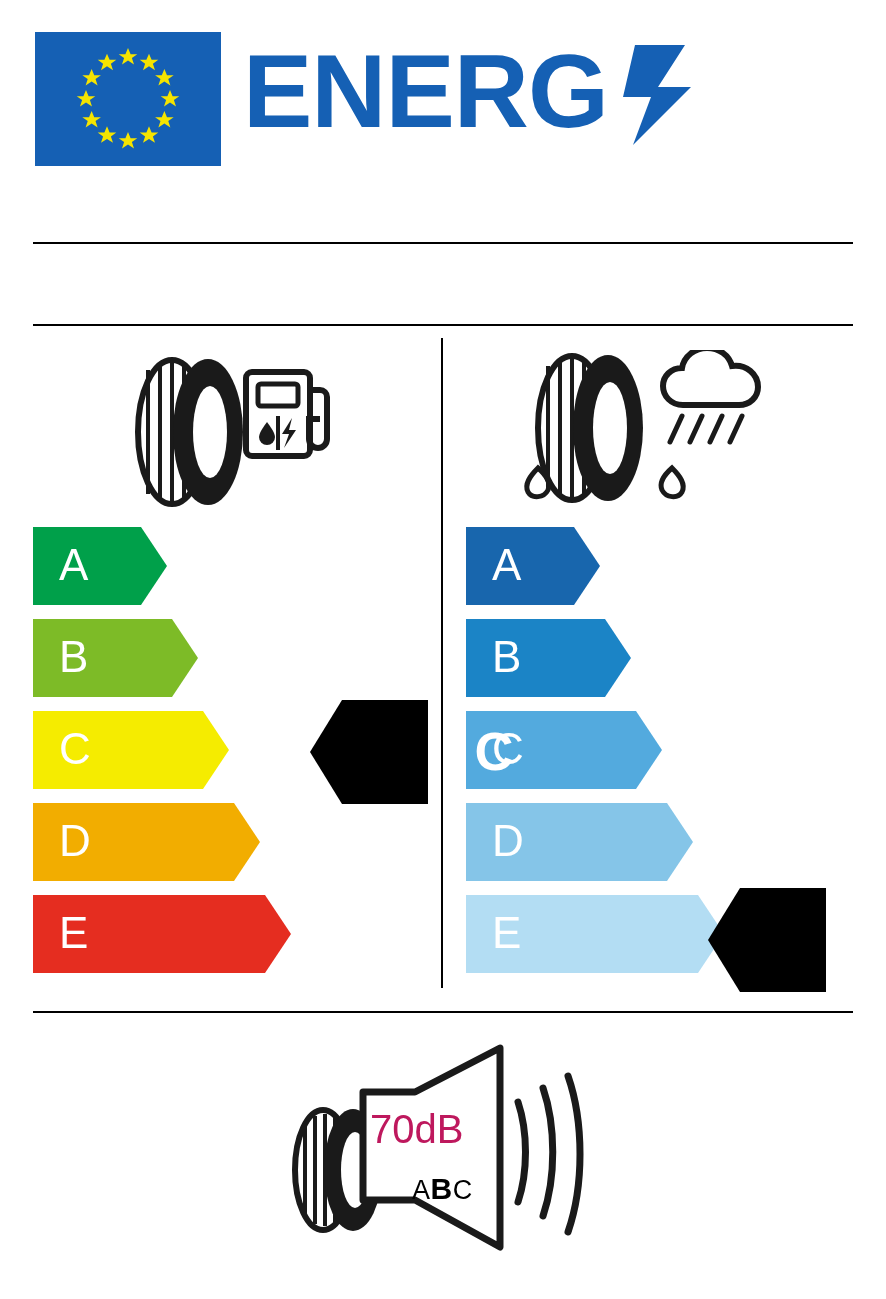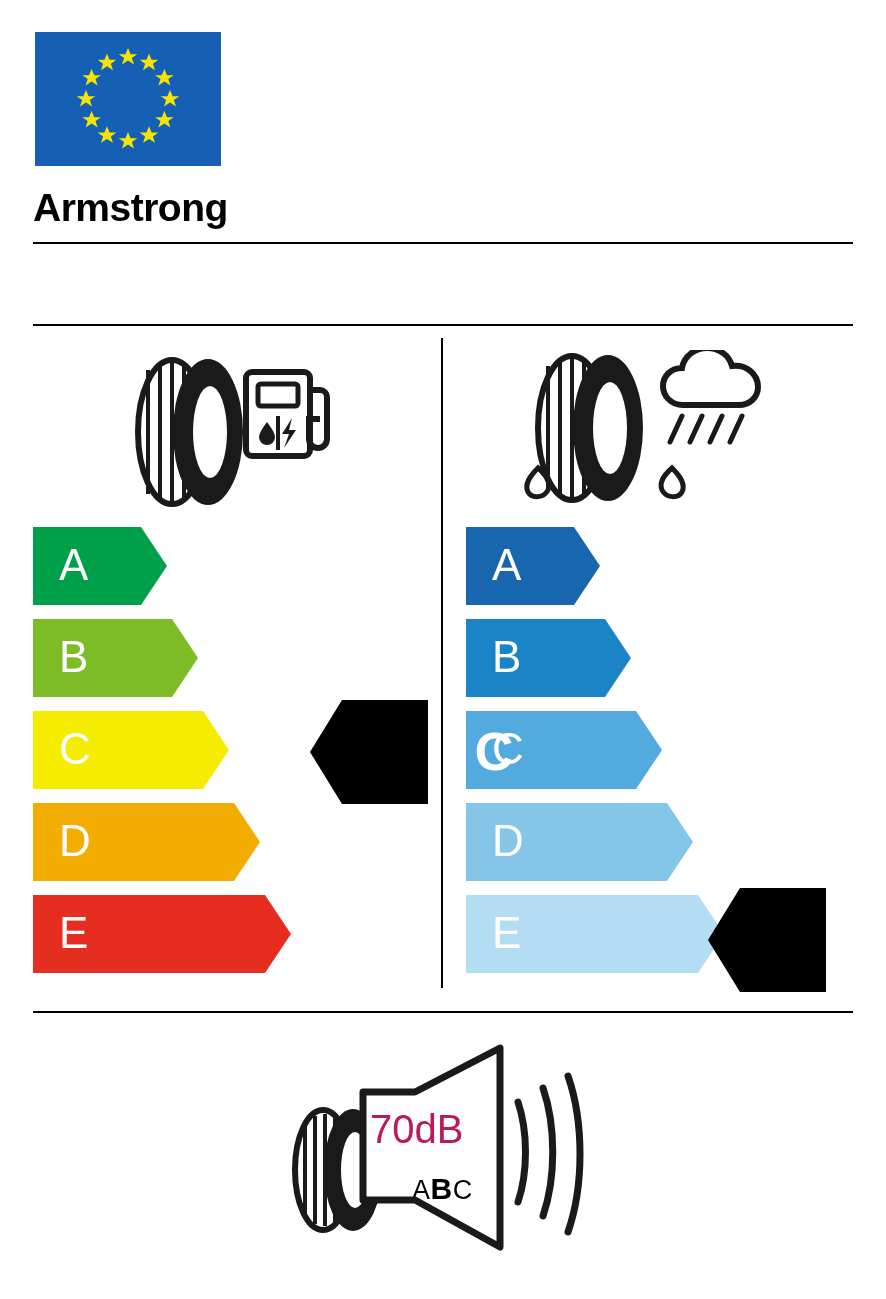--- a/index.html
+++ b/index.html
@@ -210,22 +210,27 @@
               <polygon points="0,-9 2.6,-2.8 9.3,-2.8 3.9,1.1 6,7.5 0,3.6 -6,7.5 -3.9,1.1 -9.3,-2.8 -2.6,-2.8"></polygon>
             </g>
           <g transform="rotate(330) translate(0,-42) rotate(-330)">
               <polygon points="0,-9 2.6,-2.8 9.3,-2.8 3.9,1.1 6,7.5 0,3.6 -6,7.5 -3.9,1.1 -9.3,-2.8 -2.6,-2.8"></polygon>
             </g>
         </g>
       </g>
     </svg>
   </div>
 
-
-  <div class="brand-name">Armstrong</div>
+  <div class="energy-word">
+    <svg width="470" height="100" viewBox="0 0 470 100" aria-hidden="true">
+      <text x="0" y="82" font-family="Liberation Sans, sans-serif" font-size="104" font-weight="bold" fill="#1560b4" letter-spacing="-1">ENERG</text>
+      <polygon points="392,0 442,0 415,42 448,42 390,100 408,52 380,52" fill="#1560b4"></polygon>
+    </svg>
+  </div>
+
 
   <div class="rule rule-under-brand"></div>
   <div class="rule rule-top-grid"></div>
   <div class="rule rule-bottom-grid"></div>
   <div class="divider-vert"></div>
 
   <div class="icon-fuel-tyre">
     <svg width="210" height="165" viewBox="0 0 210 165" aria-hidden="true">
 
       <ellipse cx="52" cy="82" rx="34" ry="72" fill="none" stroke="#1a1a1a" stroke-width="6"></ellipse>

